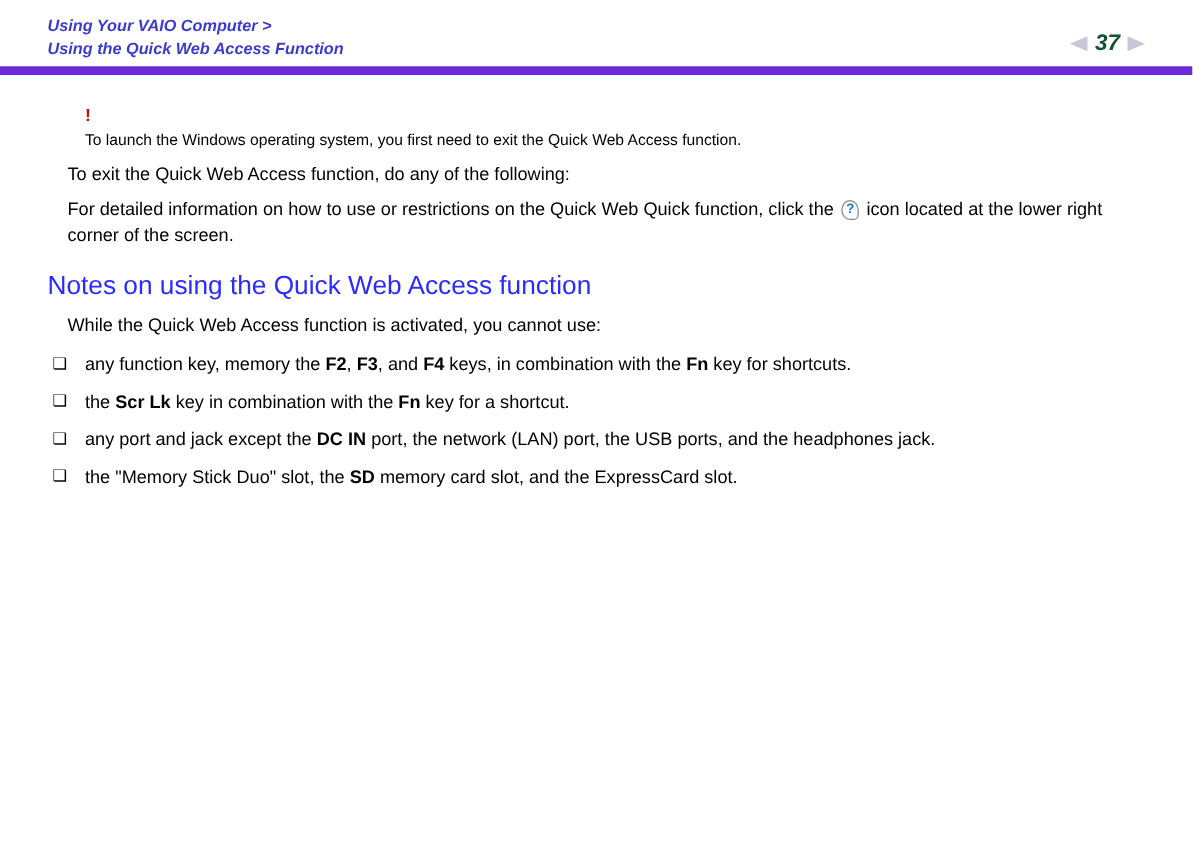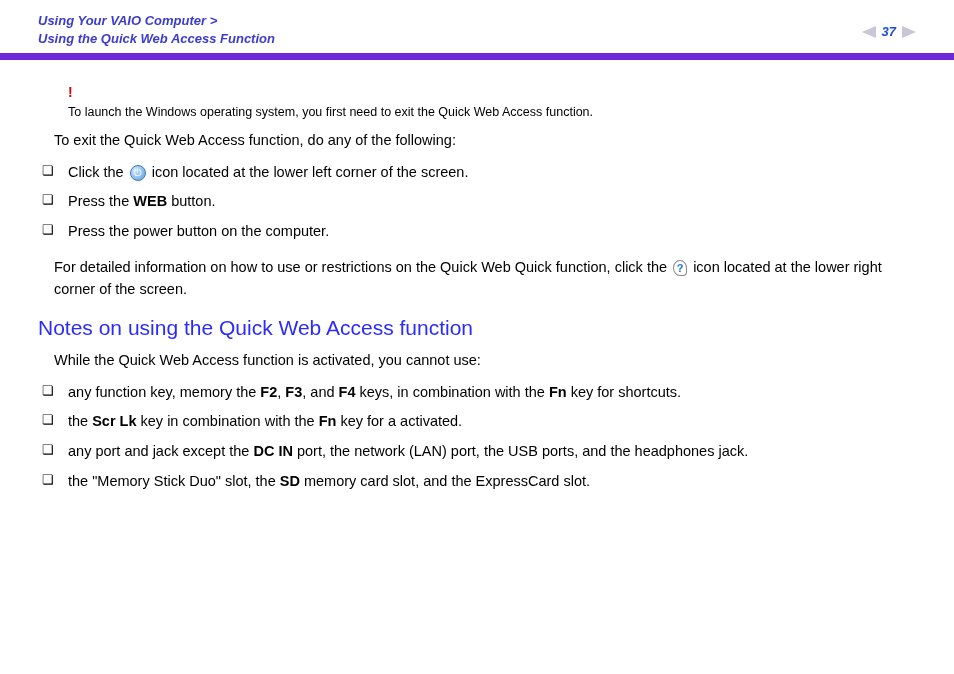--- a/index.html
+++ b/index.html
@@ -44,22 +44,22 @@
     border-right: 14px solid #c7c7d6;
   }
   .pager .arrow-right {
     border-top: 6px solid transparent;
     border-bottom: 6px solid transparent;
     border-left: 14px solid #c7c7d6;
   }
   .pager .page-num {
     font-weight: bold;
     font-style: italic;
-    color: #1d4ed8;
-    font-size: 13px;
+    color: #14532d;
+    font-size: 18px;
   }
   .content {
     padding: 18px 38px 0 38px;
     font-size: 14.5px;
     line-height: 1.5;
   }
   h2.section {
     color: #2b2bff;
     font-weight: normal;
     font-size: 21px;
@@ -150,50 +150,37 @@
 <div class="content">
 
 
   <div class="alert-block">
     <span class="alert-mark">!</span>
     <span>To launch the Windows operating system, you first need to exit the Quick Web Access function.</span>
   </div>
 
   <p>To exit the Quick Web Access function, do any of the following:</p>
 
-  <ul class="square-list">
-    <li>
-      <span>Click the </span>
-      <span class="inline-icon power-icon"></span>
-      <span> icon located at the lower left corner of the screen.</span>
-    </li>
-    <li>
-      <span>Press the </span><b>WEB</b><span> button.</span>
-    </li>
-    <li>
-      <span>Press the power button on the computer.</span>
-    </li>
-  </ul>
 
   <p>
     <span>For detailed information on how to use or restrictions on the Quick Web Quick function, click the </span>
     <span class="inline-icon help-icon"></span>
     <span> icon located at the lower right corner of the screen.</span>
   </p>
 
   <h2 class="section">Notes on using the Quick Web Access function</h2>
 
   <p>While the Quick Web Access function is activated, you cannot use:</p>
 
   <ul class="square-list">
     <li>
       <span>any function key, memory the </span><b>F2</b><span>, </span><b>F3</b><span>, and </span><b>F4</b><span> keys, in combination with the </span><b>Fn</b><span> key for shortcuts.</span>
     </li>
     <li>
-      <span>the </span><b>Scr Lk</b><span> key in combination with the </span><b>Fn</b><span> key for a activated.</span>
+      <span>the </span><b>Scr Lk</b><span> key in combination with the </span><b>Fn</b><span> key for a shortcut.</span>
     </li>
     <li>
       <span>any port and jack except the </span><b>DC IN</b><span> port, the network (LAN) port, the USB ports, and the headphones jack.</span>
     </li>
     <li>
       <span>the "Memory Stick Duo" slot, the </span><b>SD</b><span> memory card slot, and the ExpressCard slot.</span>
     </li>
   </ul>
 
 </div>

